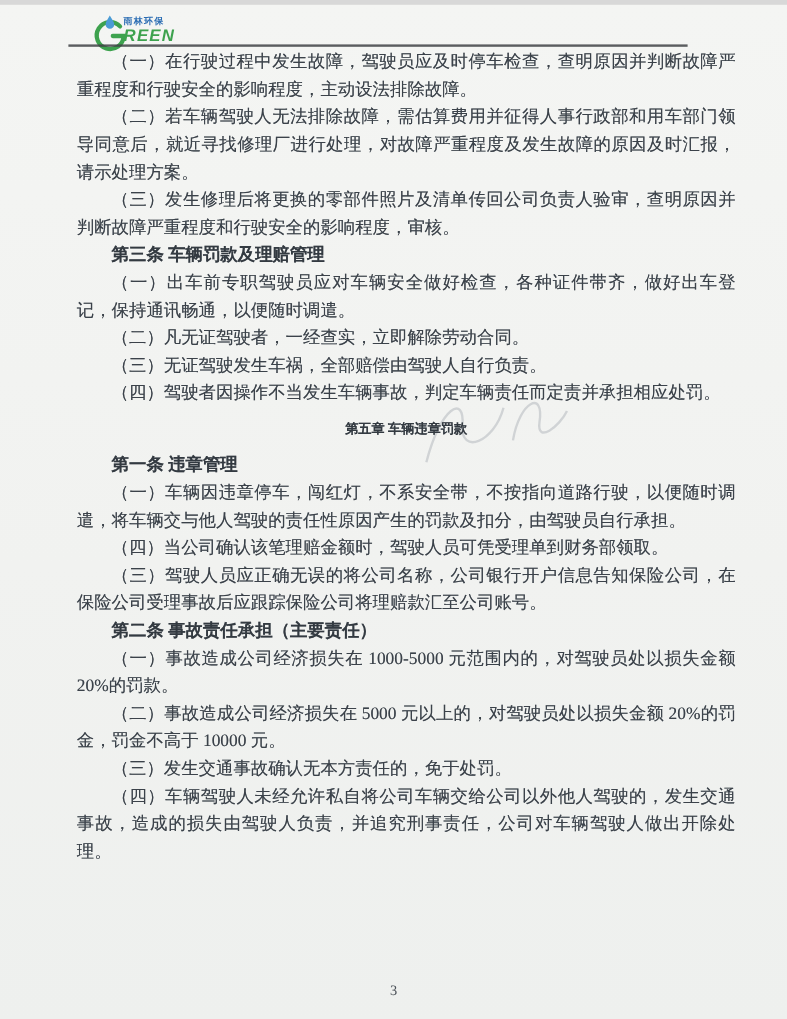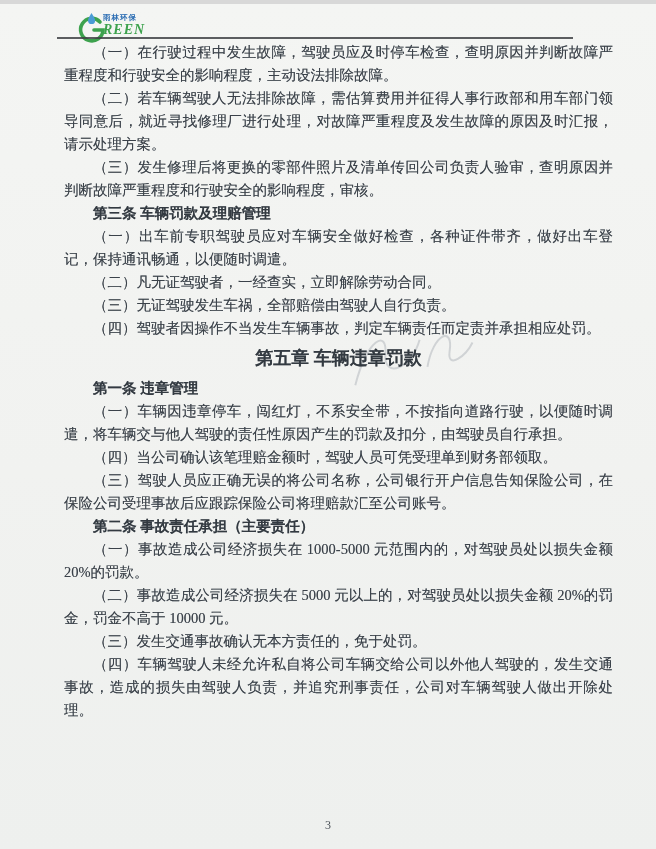--- a/index.html
+++ b/index.html
@@ -19,40 +19,40 @@
   .logo-g { display:block; }
   .logo-textcol {
     display:flex; flex-direction:column; margin-left:-5px; margin-top:2px;
   }
   .logo-sub {
     font-family:"Liberation Sans","DejaVu Sans",sans-serif;
     font-size:7.5px; line-height:8px; color:#2a6cb3;
     letter-spacing:1px; font-weight:bold;
   }
   .logo-name {
-    font-family:Liberation Serif, serif;
+    font-family:Liberation Sans, sans-serif;
     font-size:14px; line-height:15px; color:#3da24e;
     font-weight:bold; font-style:italic; letter-spacing:1px;
   }
   .header-rule {
     position:absolute; top:33px; left:57px; width:516px; height:2px;
     background:#3f4245; opacity:.85;
   }
   
   .doc-body {
     position:absolute; top:37px; left:64px; width:549px;
     font-size:14.5px; line-height:23px; color:#3b424a;
     text-align:justify; text-justify:inter-ideograph;
     text-shadow:0 0 .3px rgba(59,66,74,.55);
   }
   .para { margin:0; text-indent:2em; }
   .sec-heading { margin:0; text-indent:2em; font-weight:bold; color:#333a41; }
   .chapter-heading {
     margin:7px 0; text-indent:0; text-align:center;
-    font-weight:bold; font-size:18px; color:#333a41;
+    font-weight:bold; font-size:11px; color:#333a41;
   }
   
   .watermark {
     position:absolute; left:330px; top:308px; width:150px; height:92px;
     opacity:.45; transform:rotate(-8deg); pointer-events:none;
   }
   
   .page-number {
     position:absolute; bottom:20px; left:0; width:100%;
     text-align:center; font-size:12px; color:#4a5057;

